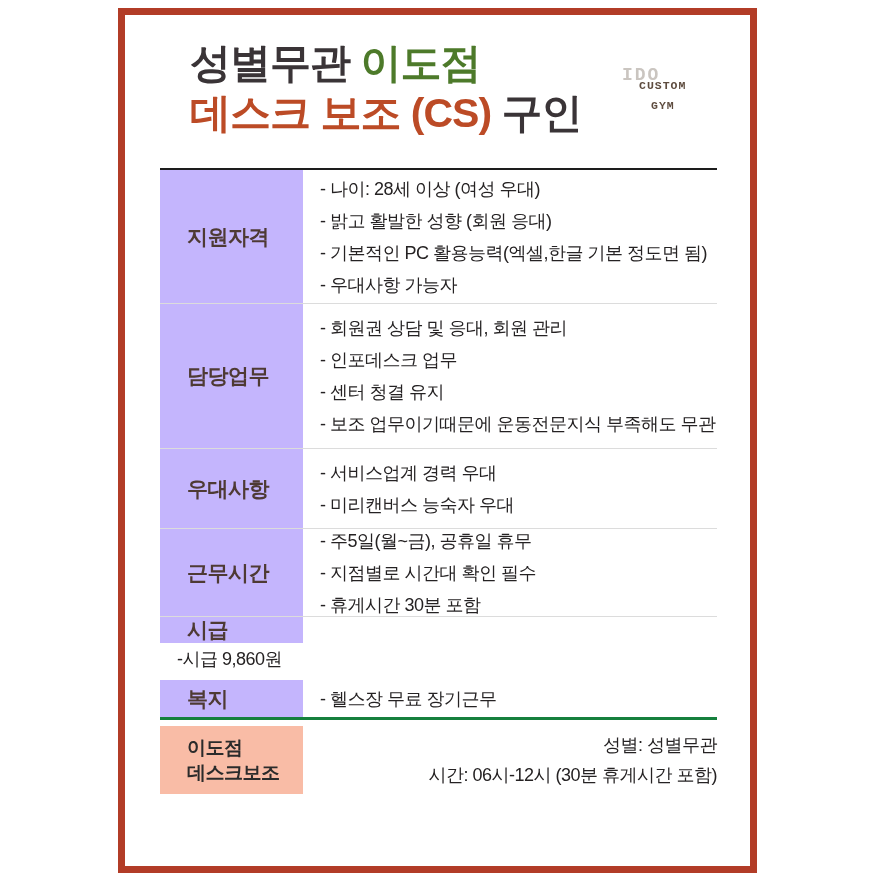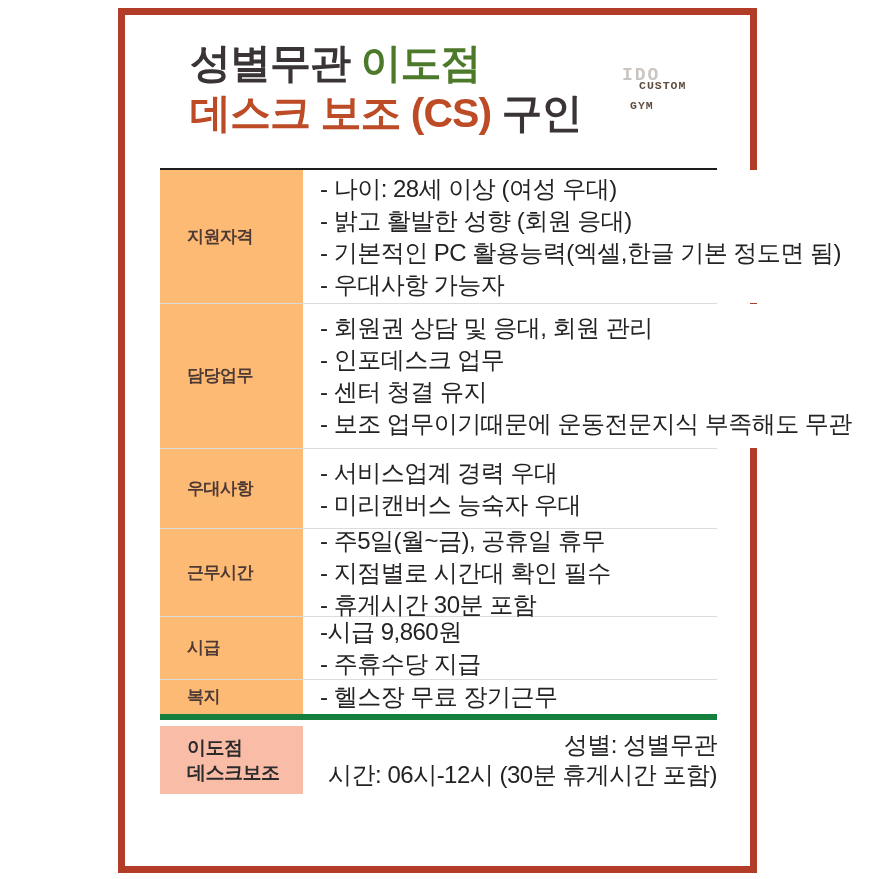--- a/index.html
+++ b/index.html
@@ -20,43 +20,43 @@
   .title .branch{color:#4d7a2a;}
   .title .role{color:#bc4b26;}
   
   .logo{
     position:absolute;left:622px;top:66px;
     font-family:Liberation Mono, monospace;font-weight:700;
     line-height:1;
   }
   .logo .l1{display:block;font-size:18px;letter-spacing:2px;color:#cac5c0;}
   .logo .l2{display:block;font-size:11.5px;letter-spacing:1px;color:#5e4c3f;margin:-4px 0 8px 17px;}
-  .logo .l3{display:block;font-size:11.5px;letter-spacing:1px;color:#5e4c3f;margin:3px 0 0 8px;}
+  .logo .l3{display:block;font-size:11.5px;letter-spacing:1px;color:#5e4c3f;margin:3px 0 0 29px;}
   
   .jobtable{
     position:absolute;left:160px;top:168px;width:557px;
     border-top:2px solid #1d1d1d;
   }
   .row{display:flex;box-sizing:border-box;border-bottom:1px solid #dcdcdc;}
   .row.r0{height:134px;}
   .row.r1{height:145px;}
   .row.r2{height:80px;}
   .row.r3{height:88px;}
-  .row.r4{height:63px;}
-  .row.r5{height:40px;border-bottom:6px solid #15803d;}
+  .row.r4{height:63px;flex-direction:column;}
+  .row.r5{height:40px;border-bottom:3px solid #15803d;}
   .label-cell{
-    width:143px;box-sizing:border-box;flex:none;background:#fdba74;
+    width:143px;box-sizing:border-box;flex:none;background:#c4b5fd;
     display:flex;flex-direction:column;justify-content:center;
-    padding-left:27px;font-size:17px;font-weight:700;color:#4e3a34;
+    padding-left:27px;font-size:21px;font-weight:700;color:#4e3a34;
     letter-spacing:-0.5px;line-height:26px;
   }
   .content-cell{
     flex:1;display:flex;flex-direction:column;justify-content:center;
     box-sizing:border-box;padding-left:17px;background:#ffffff;
-    font-size:24px;color:#252223;line-height:32px;letter-spacing:-0.5px;
+    font-size:18px;color:#252223;line-height:32px;letter-spacing:-0.5px;
     white-space:nowrap;
   }
   .row.hl{height:68px;margin-top:6px;border-bottom:none;}
   .row.hl .label-cell{background:#f9bca6;color:#2b2b2b;font-size:19px;line-height:25px;}
   .row.hl .content-cell{line-height:30px;text-align:right;}
 </style>
 </head>
 <body>
 
 <div class="frame"></div>

